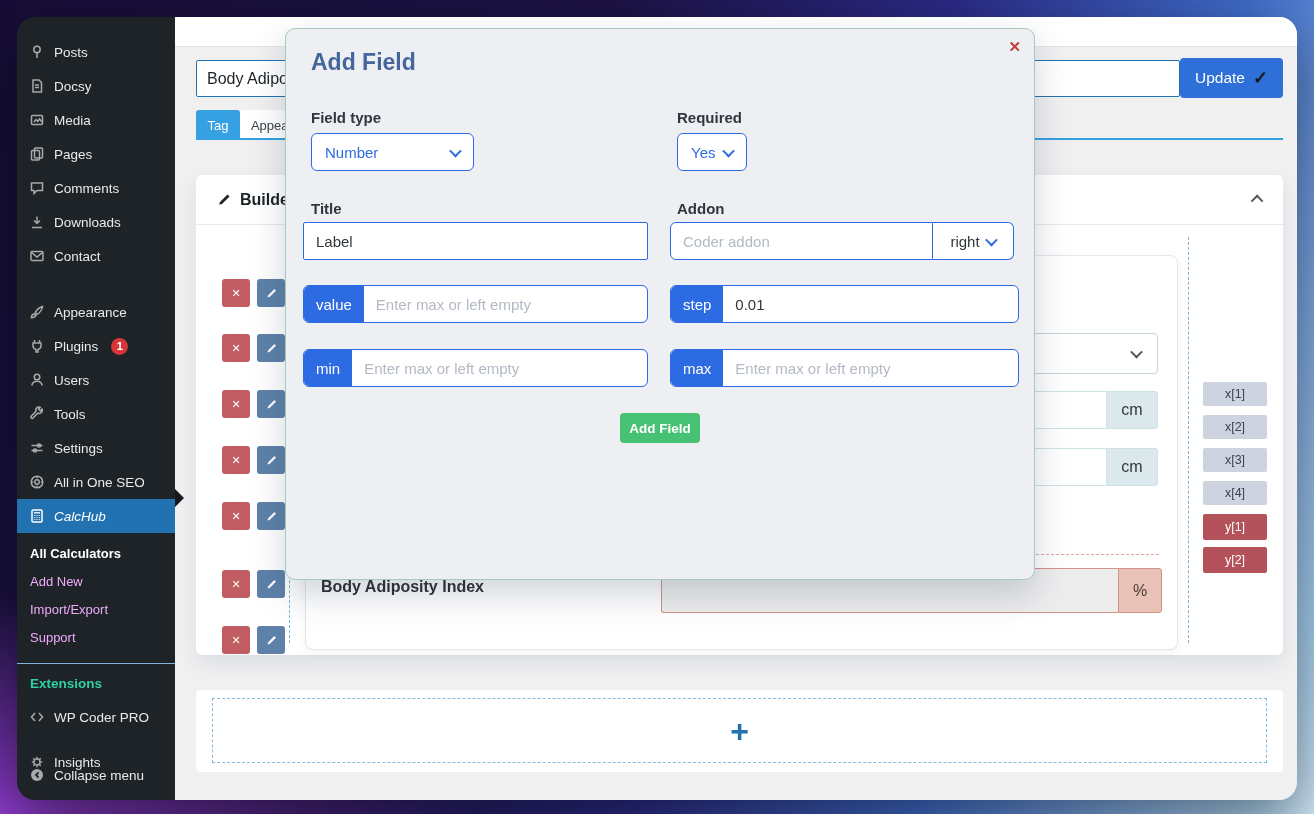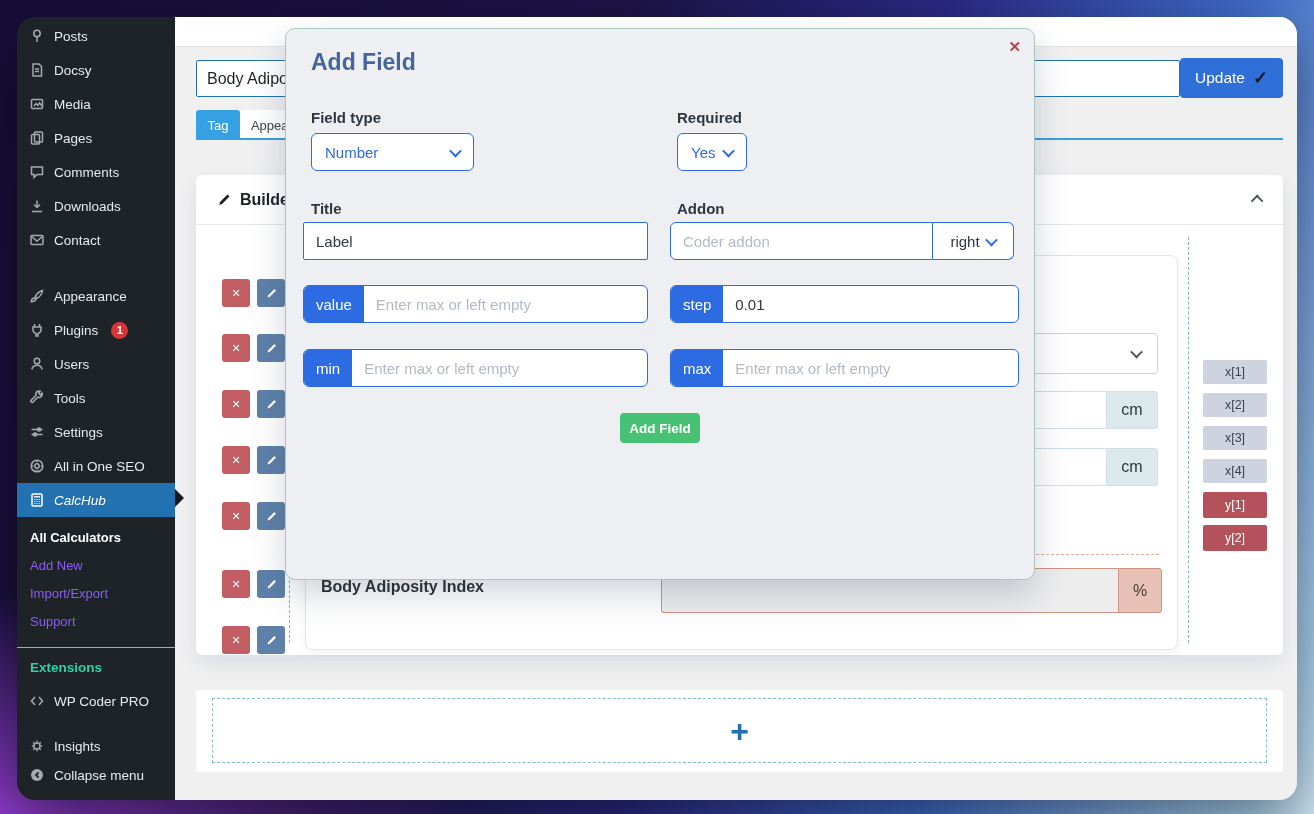--- a/index.html
+++ b/index.html
@@ -10,30 +10,30 @@
       radial-gradient(ellipse 60% 45% at 0% 100%, rgba(148,62,210,.95) 0%, rgba(148,62,210,0) 60%),
       linear-gradient(112deg, #170e38 0%, #1d1347 38%, #2b2a86 58%, #3f6cc9 76%, #a9d0ec 96%, #cfe6f6 100%);
     position:relative;
   }
   #window {
     position:absolute; left:17px; top:17px; width:1280px; height:783px;
     border-radius:18px; overflow:hidden; display:flex;
     box-shadow:0 20px 60px rgba(0,0,0,.45);
   }
   
-  #sidebar { width:158px; background:#1d2327; color:#e8eaec; flex:none; position:relative; font-size:13.5px; padding-top:2px; }
+  #sidebar { width:158px; background:#1d2327; color:#e8eaec; flex:none; position:relative; font-size:13.5px; padding-top:18px; }
   .mitem { display:flex; align-items:center; height:34px; padding-left:10px; gap:7px; color:#e8eaec; cursor:pointer; }
   .mitem .ic { width:20px; height:16px; display:flex; align-items:center; justify-content:center; color:#a7aaad; flex:none; }
   .mitem svg { stroke:#a7aaad; fill:none; stroke-width:1.5; }
   .mitem.active { background:#2271b1; color:#fff;font-style:italic; }
   .mitem.active svg { stroke:#fff; }
   .gap { height:22px; }
   .badge-red { background:#d63638; color:#fff; border-radius:50%; width:17px; height:17px; font-size:11px; display:inline-flex; align-items:center; justify-content:center; margin-left:6px; font-weight:bold; }
   .submenu { padding:6px 0 4px 0; }
-  .subitem { height:28px; display:flex; align-items:center; padding-left:13px; color:#8b5cf6; font-size:13px; cursor:pointer; }
+  .subitem { height:28px; display:flex; align-items:center; padding-left:13px; color:#f0abfc; font-size:13px; cursor:pointer; }
   .subitem.current { color:#fff; font-weight:bold; }
   .sdivider { border-top:1px solid #7fb3dd; margin:8px 0 6px 0; }
   .ext-header { padding:6px 0 6px 13px; color:#2ed1a2; font-weight:bold; font-size:13.5px; }
   #collapse-item { position:absolute; bottom:8px; left:0; width:100%; }
   .arrow-notch { position:absolute; left:158px; top:472px; width:0; height:0;
     border-top:9px solid transparent; border-bottom:9px solid transparent; border-left:9px solid #16191c; z-index:60; }
   
   #content { flex:1; position:relative; background:#f0f0f1; }
   #topstrip { position:absolute; left:0; top:0; width:100%; height:30px; background:#fff; border-bottom:1px solid #e3e4e6; }
   #title-input { position:absolute; left:21px; top:43px; width:984px; height:37px; background:#fff;
@@ -63,21 +63,21 @@
   #form-card { position:absolute; left:109px; top:80px; width:873px; height:395px; background:#fff; border:1px solid #e2e5e9; border-radius:8px; box-shadow:0 3px 8px rgba(140,150,160,.10); }
   #card-select { position:absolute; left:355px; top:77px; width:497px; height:41px; background:#fff; border:1px solid #c6d4de; border-radius:4px; display:flex; align-items:center; justify-content:flex-end; padding-right:16px; color:#50575e; cursor:pointer; }
   .cm-row { position:absolute; left:355px; width:497px; height:38px; display:flex; }
   .cm-input { flex:1; background:#fff; border:1px solid #cfe0e6; border-right:none; border-radius:3px 0 0 3px; }
   .cm-addon { width:52px; background:#dbe9ed; border:1px solid #cfe0e6; display:flex; align-items:center; justify-content:center; font-size:16px; color:#2f3640; border-radius:0 3px 3px 0; }
   #dash-sep { position:absolute; left:15px; right:18px; top:298px; border-top:1px dashed #e2a79c; }
   #result-label { position:absolute; left:15px; top:322px; font-weight:bold; font-size:16px; color:#2b3038; }
   #result-group { position:absolute; left:355px; top:312px; width:501px; height:45px; display:flex; }
   #result-input { flex:1; background:#ededee; border:1px solid #cf9384; border-right:none; border-radius:3px 0 0 3px; }
   #result-addon { width:44px; background:#e9c2b7; border:1px solid #cf9384; display:flex; align-items:center; justify-content:center; font-size:16px; color:#4b3a36; border-radius:0 3px 3px 0; }
-  .varbadge { position:absolute; left:1007px; width:64px; height:24px; display:flex; align-items:center; justify-content:center; font-size:12.5px; border-radius:2px; cursor:pointer; }
+  .varbadge { position:absolute; left:1007px; width:64px; height:24px; display:flex; align-items:center; justify-content:center; font-size:12.5px; border-radius:2px; cursor:pointer;margin-top:22px; }
   .varbadge.x { background:#cdd3df; color:#3a4350; }
   .varbadge.y { background:#b4525c; color:#fff; height:26px; }
   
   #plus-panel { position:absolute; left:21px; top:673px; width:1087px; height:82px; background:#fff; border-radius:4px; }
   #plus-box { position:absolute; inset:8px 16px 9px 16px; border:1px dashed #85b9dc; display:flex; align-items:center; justify-content:center; cursor:pointer; }
   #plus-box span { color:#2271b1; font-size:32px; font-weight:bold; line-height:1; }
   
   #modal { position:absolute; left:110px; top:11px; width:750px; height:552px; background:#edeff2;
     border:1px solid #a6c8be; border-radius:10px; box-shadow:0 14px 34px rgba(40,60,80,.22); z-index:50; }
   #modal-close { position:absolute; right:13px; top:9px; color:#c24040; font-weight:bold; font-size:15px; cursor:pointer; }

